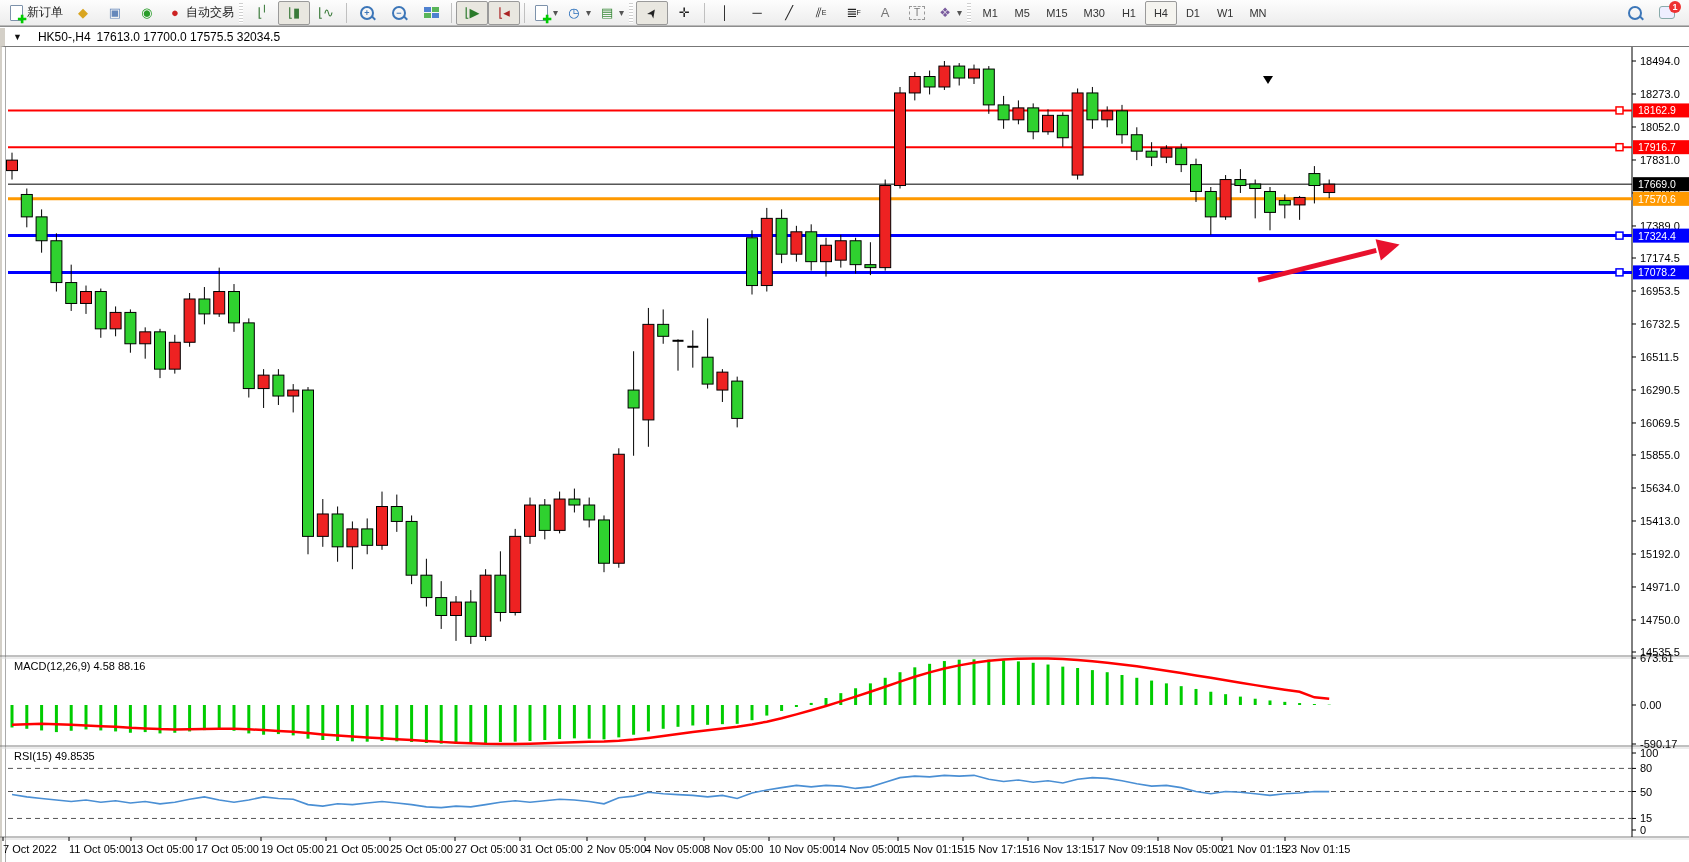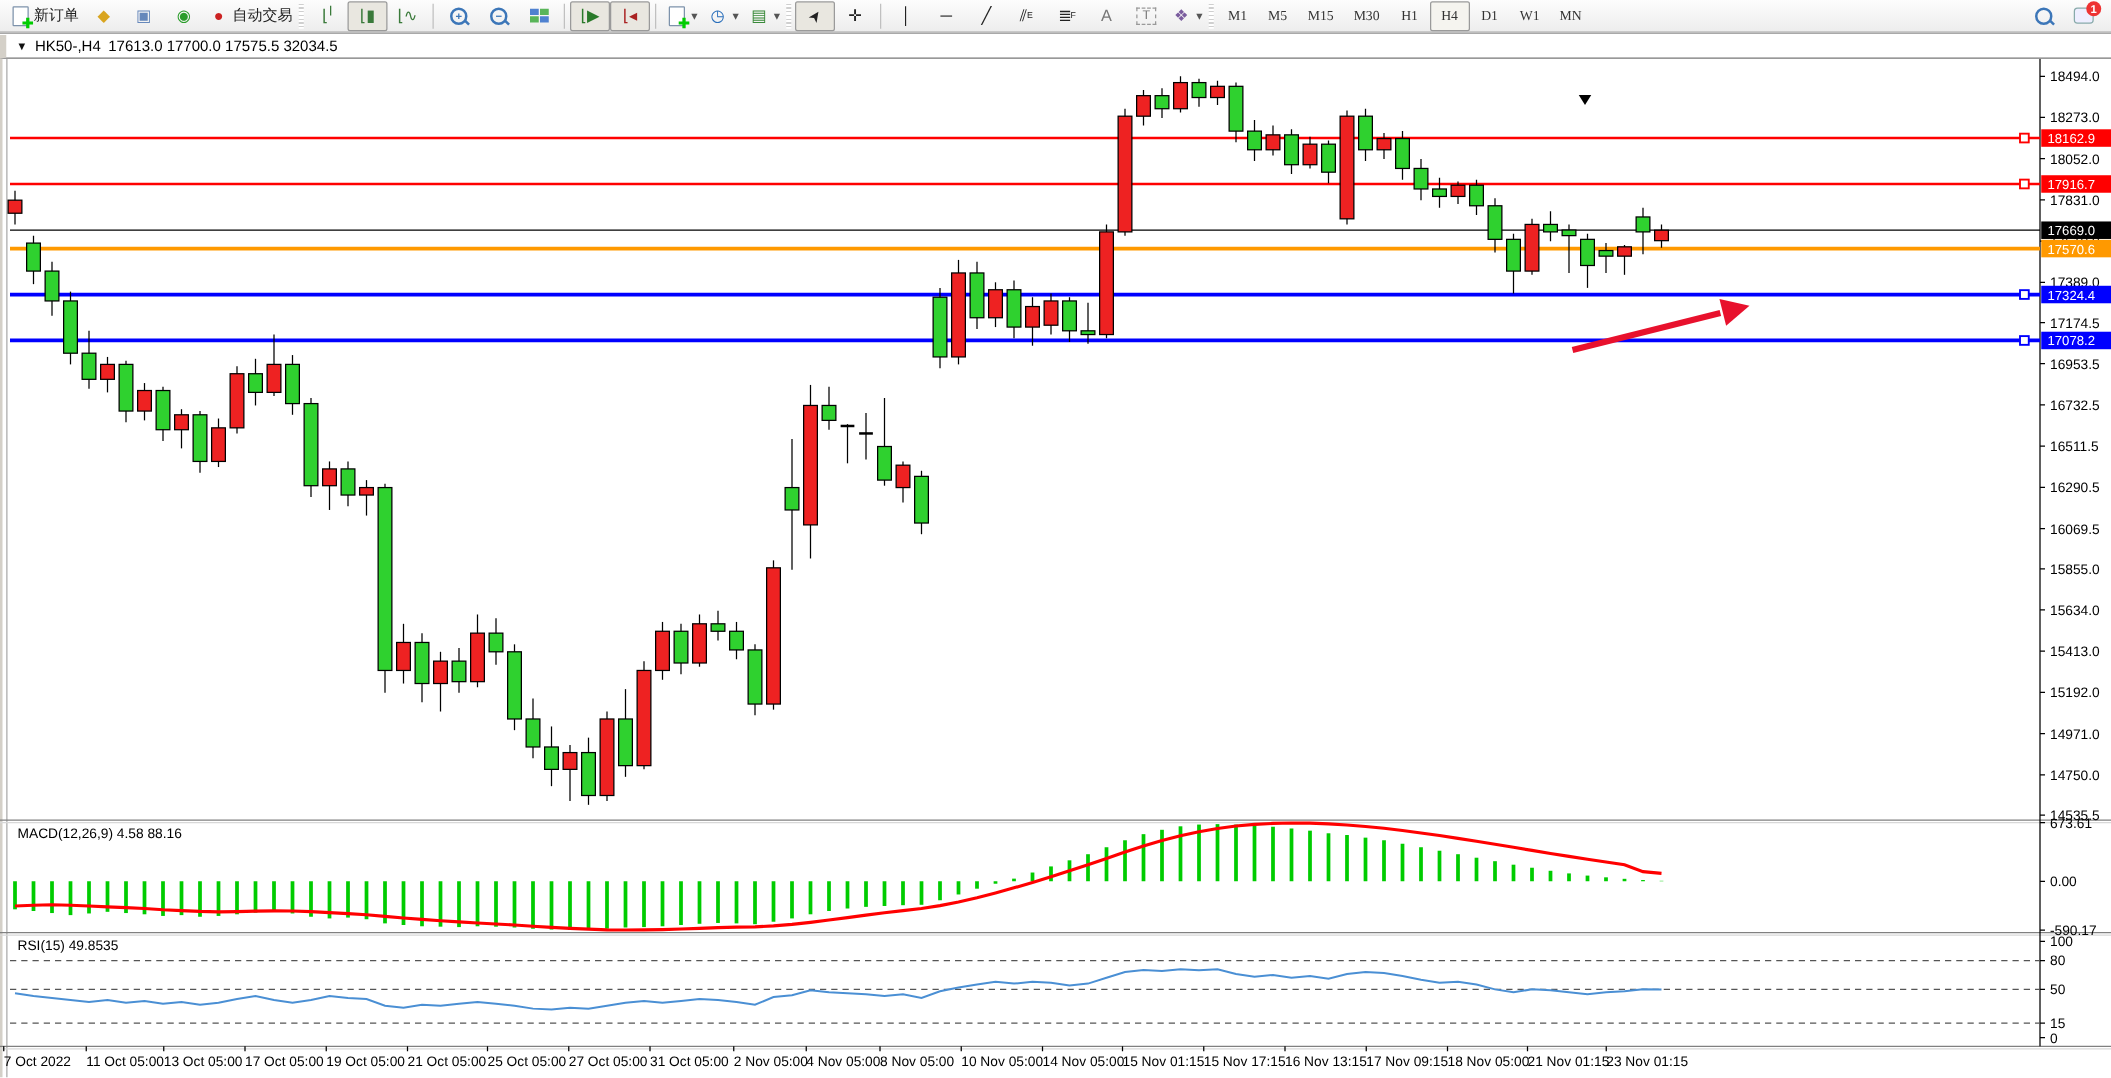--- a/index.html
+++ b/index.html
@@ -146,21 +146,21 @@
     <span class="icn" style="color:#777;">A</span>
     </div>
   <div class="tbtn">
     <span class="icn" style="border:1px dashed #999;width:14px;height:12px;font-size:10px;color:#777;">T</span>
     </div>
   <div class="tbtn">
     <span class="icn" style="color:#7a5c9e;">❖</span>
     <span class="mini">▾</span>
     </div>
   <div class="grip"></div>
-  <div id="tfbar" style="display:flex;align-items:center;font-family:Liberation Serif, serif;">
+  <div id="tfbar" style="display:flex;align-items:center;">
       <div class="tbtn tf">
         <span class="tflabel">M1</span>
       </div>
       <div class="tbtn tf">
         <span class="tflabel">M5</span>
       </div>
       <div class="tbtn tf">
         <span class="tflabel">M15</span>
       </div>
       <div class="tbtn tf">
@@ -193,21 +193,21 @@
       <span class="bubble">
           <span class="badge">1</span>
         </span>
     </span>
     </div>
 </div>
 
 <div id="chartwin">
   <div id="titlebar">
     <span class="tri">▼</span>
-    <span style="font-weight:bold;font-weight:normal;">HK50-,H4</span>
+    <span style="font-weight:bold;font-weight:normal;margin-left:10px;">HK50-,H4</span>
     <span>17613.0 17700.0 17575.5 32034.5</span>
   </div>
   <svg id="plot" width="1689" height="815" style="position:absolute;left:0;top:20px;" xmlns="http://www.w3.org/2000/svg">
       <g>
         <rect x="0" y="0" width="2" height="815" fill="#d4d0c8"></rect>
         <line x1="5.5" y1="0" x2="5.5" y2="815" stroke="#aaa" stroke-width="1"></line>
       </g>
       <g>
         <line x1="0" y1="609" x2="1689" y2="609" stroke="#808080" stroke-width="1"></line>
         <line x1="0" y1="611" x2="1689" y2="611" stroke="#d8d8d8" stroke-width="1"></line>

